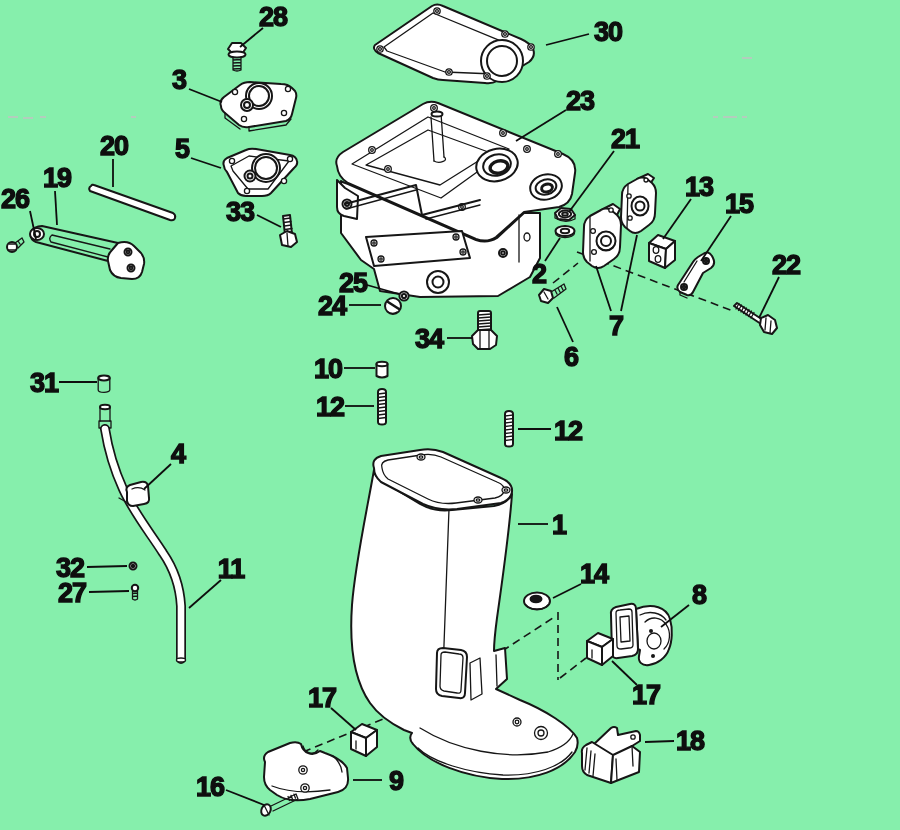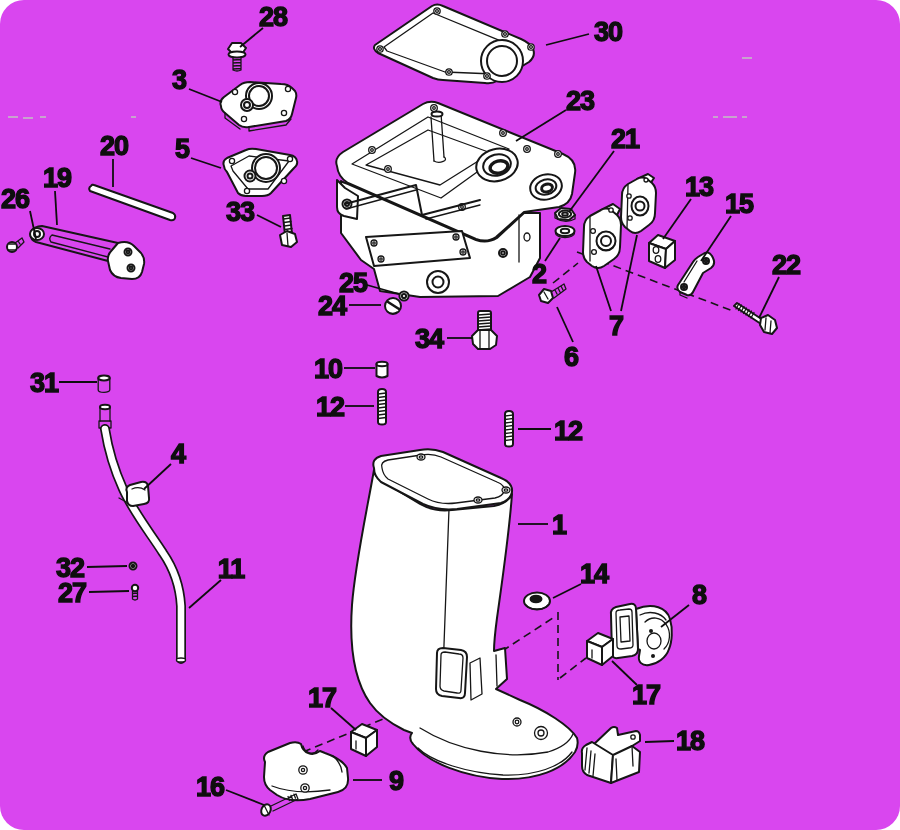--- a/index.html
+++ b/index.html
@@ -1,16 +1,16 @@
 <!DOCTYPE html>
 <html><head>
 <meta charset="utf-8">
 <style>
   html,body{margin:0;padding:0;background:#ffffff;}
-  .page{width:900px;height:830px;background:#d946ef;overflow:hidden;border-radius:24px;}
+  .page{width:900px;height:830px;background:#86efac;overflow:hidden;}
   svg{display:block;}
   .callout-num{
     font-family:"Liberation Sans",sans-serif;
     font-weight:700;
     font-size:27px;
     letter-spacing:-1px;
     fill:#0e0e0e;
     stroke:#0e0e0e;
     stroke-width:1.4px;
     paint-order:stroke;

